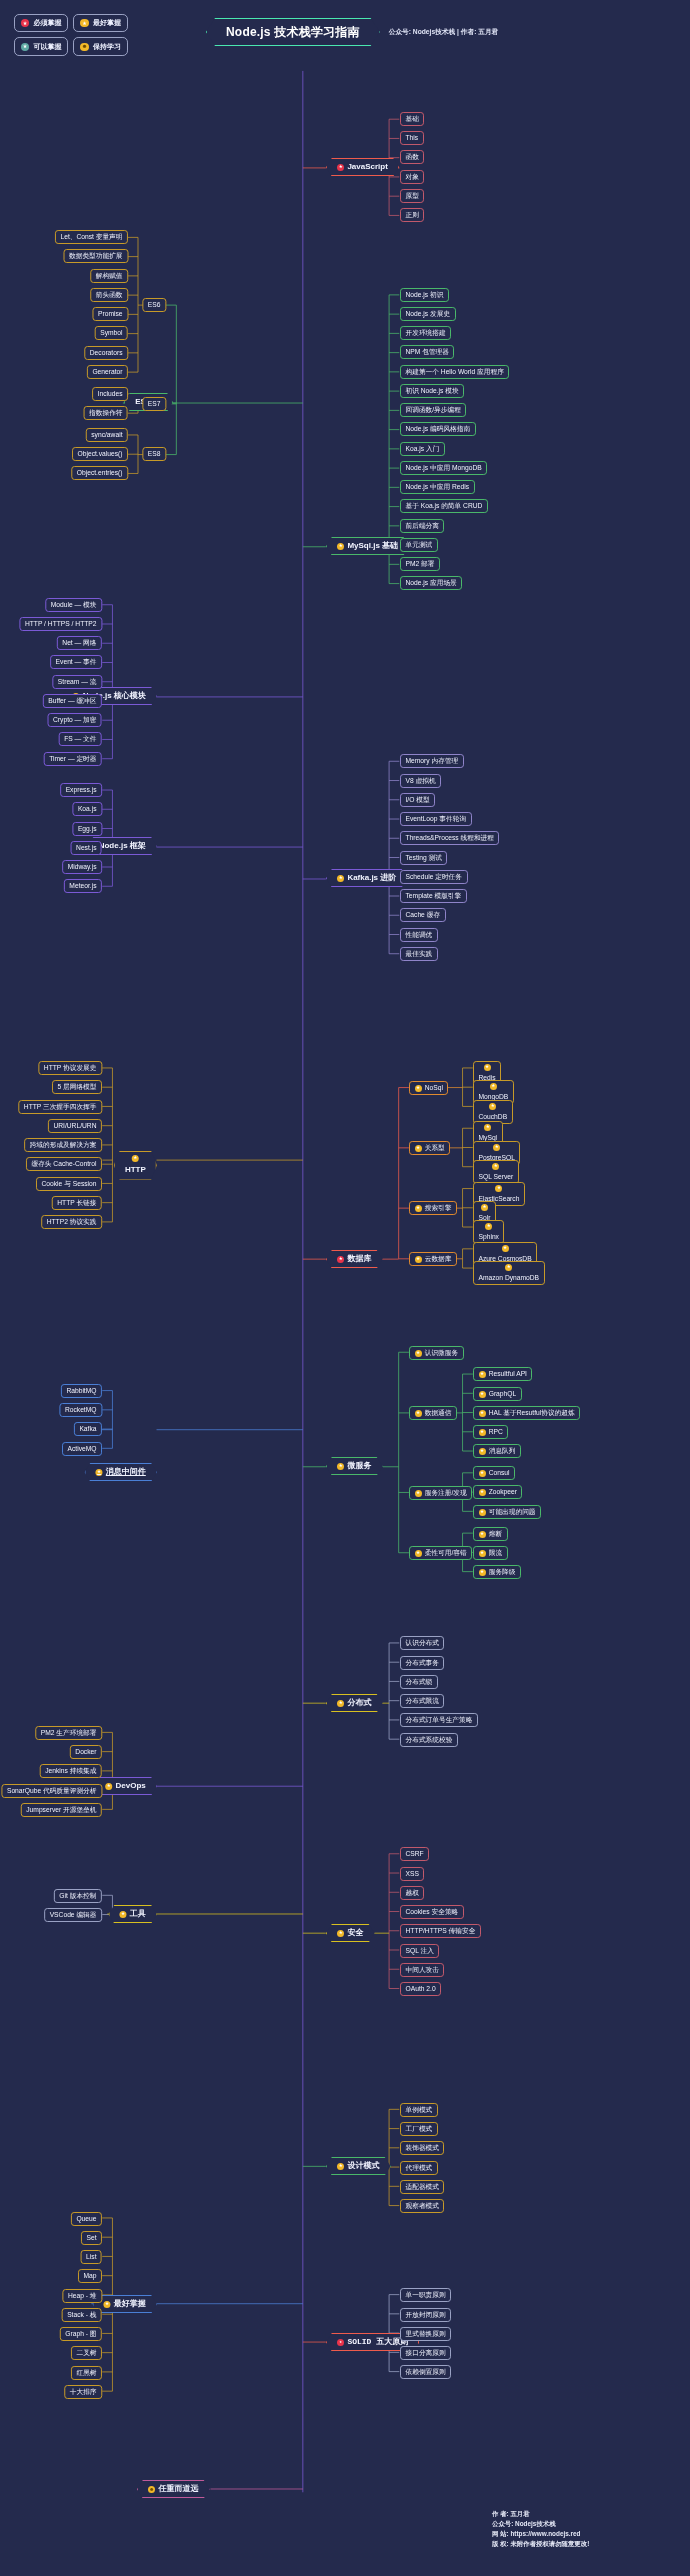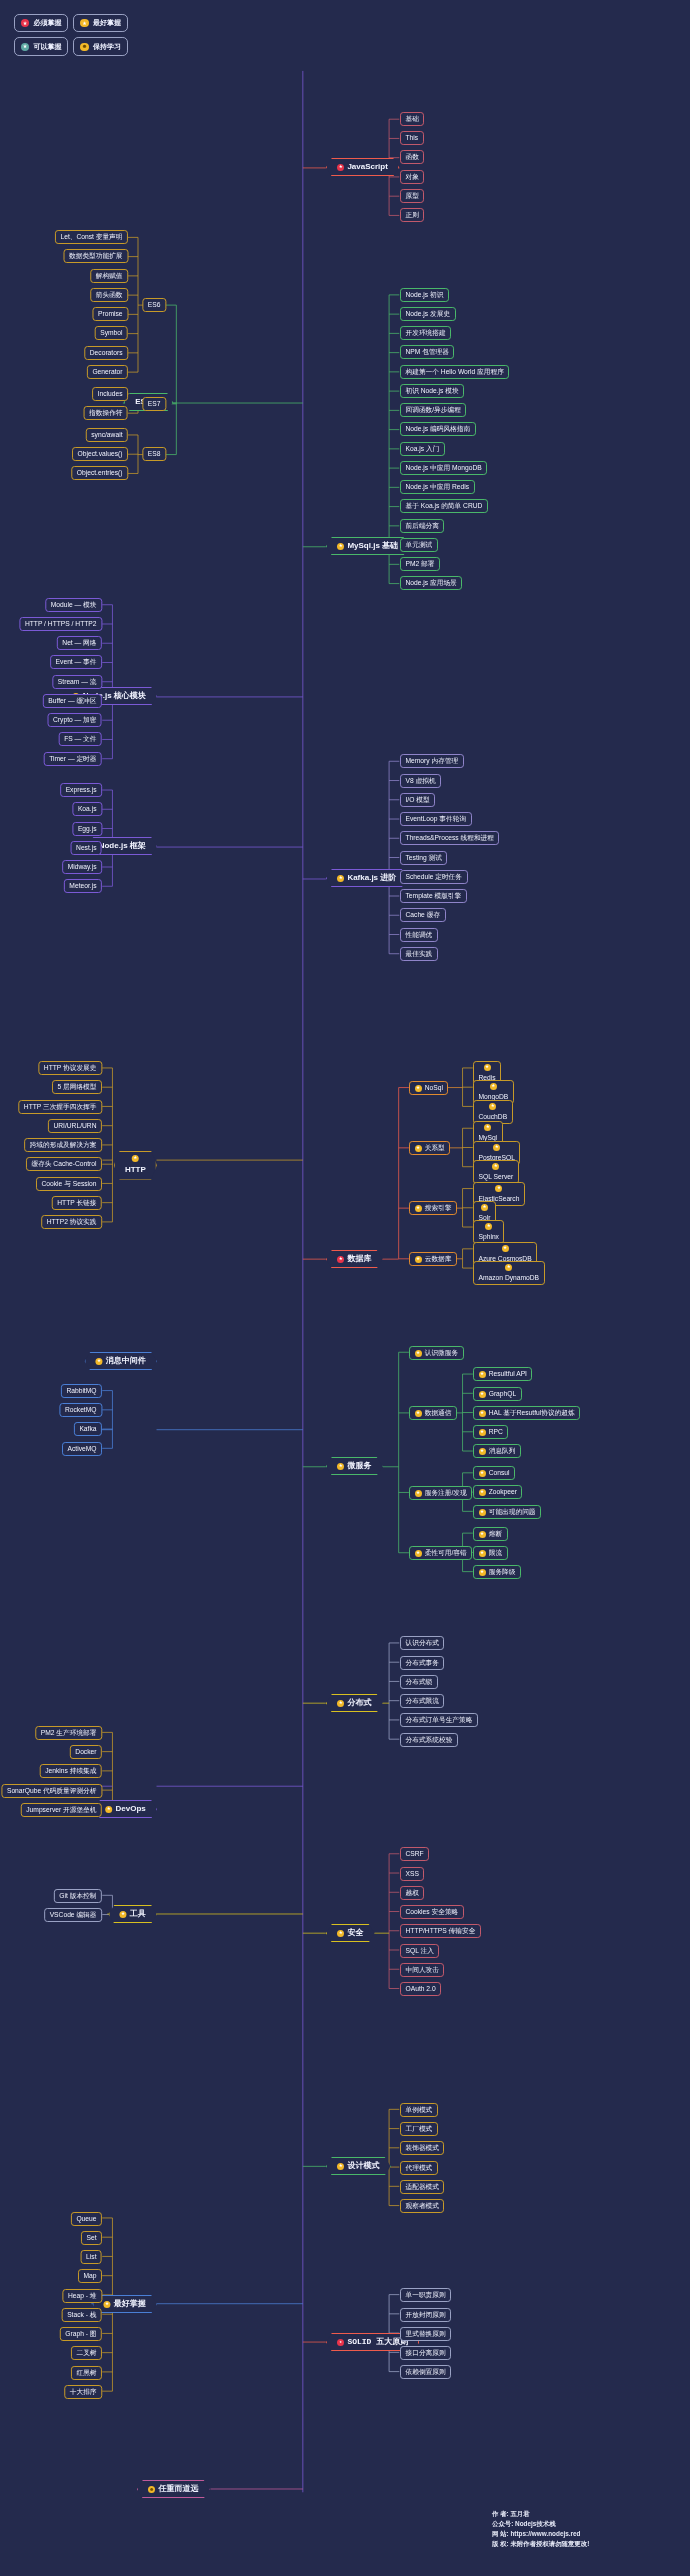--- a/index.html
+++ b/index.html
@@ -307,20 +307,26 @@
         <span class="dot tea">★</span>
         <span>可以掌握</span>
       </div>
       <div class="lg">
         <span class="dot smi">☻</span>
         <span>保持学习</span>
       </div>
     </div>
   </div>
 
+  <div class="title-wrap">
+    <div class="title-hex">
+      <span class="title-hex-inner">Node.js 技术栈学习指南</span>
+    </div>
+    <div class="byline">公众号: Nodejs技术栈 | 作者: 五月君</div>
+  </div>
 
   <div class="footer">
     <div>作  者: 五月君</div>
     <div>公众号: Nodejs技术栈</div>
     <div>网  站: https://www.nodejs.red</div>
     <div>版  权: 未附作者授权请勿随意更改!</div>
   </div>
 <div class="node hex c-red" style="border-color: rgb(239, 91, 76); left: 326px; top: 158px;">
       <span class="ico red">★</span>
       <span>JavaScript</span>
@@ -623,21 +629,21 @@
       <span>Azure CosmosDB</span>
     </div>
     <div class="node c-gold" style="border-color: rgb(199, 154, 40); left: 473px; top: 1261px;">
       <span class="ico yel">★</span>
       <span>Amazon DynamoDB</span>
     </div>
     <div class="node c-orange" style="border-color: rgb(224, 138, 46); left: 409px; top: 1252px;">
       <span class="ico yel">★</span>
       <span>云数据库</span>
     </div>
-    <div class="node hex c-blue" style="border-color: rgb(74, 127, 214); left: 157px; top: 1352px; transform: translateX(-100%);">
+    <div class="node hex c-blue" style="border-color: rgb(74, 127, 214); left: 157px; top: 1463px; transform: translateX(-100%); text-decoration: underline;">
       <span class="ico yel">★</span>
       <span>消息中间件</span>
     </div>
     <div class="node c-blue" style="border-color: rgb(74, 127, 214); left: 102px; top: 1384px; transform: translateX(-100%);">
       <span>RabbitMQ</span>
     </div>
     <div class="node c-blue" style="border-color: rgb(74, 127, 214); left: 102px; top: 1403px; transform: translateX(-100%);">
       <span>RocketMQ</span>
     </div>
     <div class="node c-blue" style="border-color: rgb(74, 127, 214); left: 102px; top: 1422px; transform: translateX(-100%);">
@@ -725,21 +731,21 @@
     </div>
     <div class="node c-grey" style="border-color: rgb(154, 162, 196); left: 400px; top: 1694px;">
       <span>分布式限流</span>
     </div>
     <div class="node c-grey" style="border-color: rgb(154, 162, 196); left: 400px; top: 1713px;">
       <span>分布式订单号生产策略</span>
     </div>
     <div class="node c-grey" style="border-color: rgb(154, 162, 196); left: 400px; top: 1733px;">
       <span>分布式系统校验</span>
     </div>
-    <div class="node hex c-purple" style="border-color: rgb(123, 90, 214); left: 157px; top: 1777px; transform: translateX(-100%); margin-top: 23px;">
+    <div class="node hex c-purple" style="border-color: rgb(123, 90, 214); left: 157px; top: 1777px; transform: translateX(-100%);">
       <span class="ico yel">★</span>
       <span>DevOps</span>
     </div>
     <div class="node c-gold" style="border-color: rgb(199, 154, 40); left: 102px; top: 1726px; transform: translateX(-100%);">
       <span>PM2 生产环境部署</span>
     </div>
     <div class="node c-gold" style="border-color: rgb(199, 154, 40); left: 102px; top: 1745px; transform: translateX(-100%);">
       <span>Docker</span>
     </div>
     <div class="node c-gold" style="border-color: rgb(199, 154, 40); left: 102px; top: 1764px; transform: translateX(-100%);">

